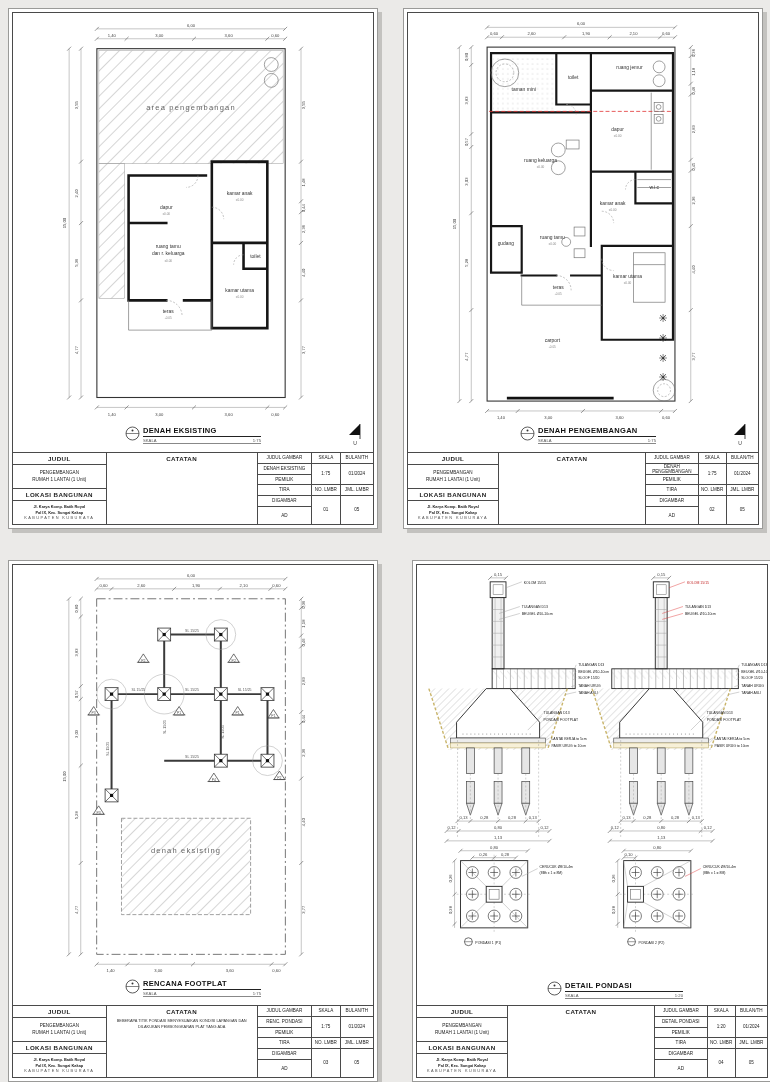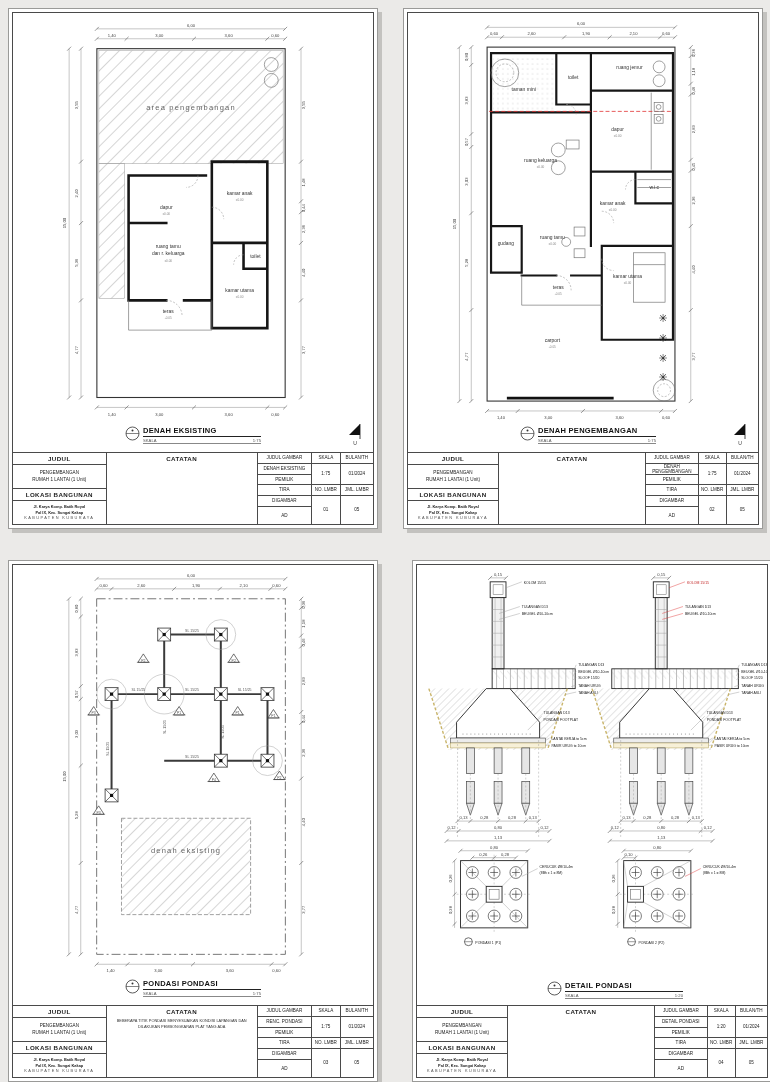--- a/index.html
+++ b/index.html
@@ -471,21 +471,21 @@
       <text class="d" x="261" y="410">0,60</text>
     </g>
   </svg>
   <div class="dtitle" style="left:112px;bottom:80px">
     <svg width="15" height="15" viewBox="0 0 15 15">
           <circle cx="7.5" cy="7.5" r="6.5" fill="none" stroke="#333" stroke-width=".8"></circle>
           <line x1="1" y1="7.5" x2="14" y2="7.5" stroke="#333" stroke-width=".6"></line>
           <circle cx="7.5" cy="4.5" r="1" fill="#333"></circle>
         </svg>
     <div>
-      <div class="dt-name">PONDASI PONDASI</div>
+      <div class="dt-name">RENCANA FOOTPLAT</div>
       <div class="dt-sub">
             <span>SKALA</span>
             <span>1:75</span>
           </div>
     </div>
   </div>
   <div class="tblock">
     <div class="tb-left">
       <div class="tb-h">JUDUL</div>
       <div class="tb-name">

